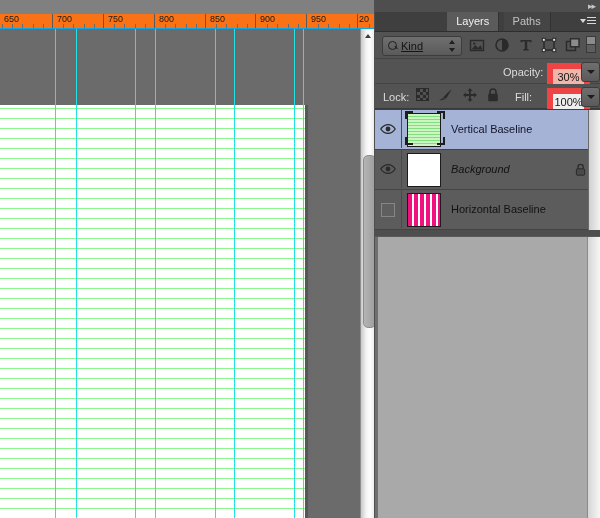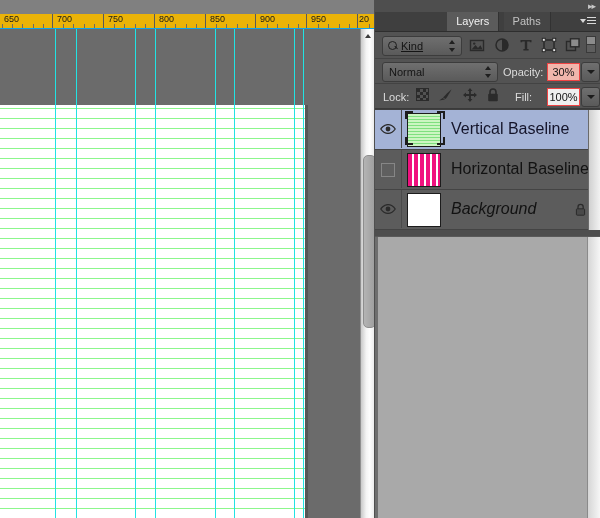--- a/index.html
+++ b/index.html
@@ -27,21 +27,21 @@
   
   .doc-topstrip {
     position: absolute; left: 0; top: 0;
     width: 375px; height: 14px;
     background: #808080;
   }
   
   .ruler-h {
     position: absolute; left: 0; top: 14px;
     width: 375px; height: 14px;
-    background: #eab308;
+    background: #f97316;
     border-bottom: 1px solid #0ea5e9;
     overflow: hidden;
   }
   .ruler-h .rlabel {
     position: absolute;
     top: -1px;
     font-size: 9px;
     line-height: 12px;
     color: #1a1a1a;
     font-family: "Liberation Sans", sans-serif;
@@ -283,21 +283,21 @@
     position: absolute;
     font-size: 11px;
     color: #dcdcdc;
     line-height: 14px;
     text-align: right;
   }
   .numfield {
     position: absolute;
     height: 16px;
     background: #efefef;
-    border: 1px solid #ef4444;
+    border: 6px solid #ef4444;
     text-align: center;
     font-size: 11px;
     color: #141414;
     line-height: 16px;
   }
   .numfield.sel { background: #f0b6ac; }
   .stepbtn {
     position: absolute;
     width: 17px; height: 18px;
     background: linear-gradient(to bottom,#6f6f6f,#5a5a5a);
@@ -377,21 +377,21 @@
     width: 42px; height: 40px;
     pointer-events: none;
   }
   .thumb-sel-marks i {
     position: absolute;
     background: #1d1d1d;
   }
   .lname {
     position: absolute;
     left: 76px; top: 12px;
-    font-size: 16px;
+    font-size: 11px;
     color: #121212;
     line-height: 14px;
     white-space: nowrap;
   }
   .layer-row.selected .lname { color: #14142a; }
   .lname.italic { font-style: italic; }
   .lock-badge {
     position: absolute;
     right: 14px; top: 13px;
     width: 11px; height: 13px;
@@ -609,27 +609,20 @@
       </div>
       <div class="ficon" style="left:211px;width:10px;height:17px;top:4px">
         <svg width="10" height="17" viewBox="0 0 10 17">
           <rect x="0.5" y="0.5" width="9" height="16" fill="#8b8b8b" stroke="#3a3a3a"></rect>
           <rect x="0.5" y="8.5" width="9" height="8" fill="#5e5e5e" stroke="#3a3a3a"></rect>
         </svg>
       </div>
     </div>
 
     <div class="blend-row">
-      <div class="blend-select">
-        <span class="btext">Normal</span>
-        <span class="updown">
-            <i class="u"></i>
-            <i class="d"></i>
-          </span>
-      </div>
       <span class="lbl" style="left:128px;top:6px">Opacity:</span>
       <span class="numfield sel" style="left:172px;top:4px;width:31px">30%</span>
       <span class="stepbtn" style="left:206px;top:3px"></span>
     </div>
 
     <div class="lock-row">
       <span class="lbl" style="left:8px;top:6px">Lock:</span>
       <div class="lockicon" style="left:41px">
         <svg width="13" height="13" viewBox="0 0 13 13">
           <rect x="0.5" y="0.5" width="12" height="12" fill="none" stroke="#2b2b2b"></rect>
@@ -683,43 +676,43 @@
               <i style="left:2px;top:34px;width:8px;height:2px"></i>
               <i style="left:2px;top:28px;width:2px;height:8px"></i>
               <i style="left:34px;top:34px;width:8px;height:2px"></i>
               <i style="left:40px;top:28px;width:2px;height:8px"></i>
             </div>
           </div>
           <div class="lname">Vertical Baseline</div>
         </div>
         <div class="layer-row">
           <div class="eye-cell">
-            <div class="eye-off-box"></div>
-          </div>
-          <div class="thumb-cell">
-            <div class="thumb" style="background: repeating-linear-gradient(to right, rgb(240, 17, 127) 0px, rgb(240, 17, 127) 4px, rgb(255, 255, 255) 4px, rgb(255, 255, 255) 6px);"></div>
-          </div>
-          <div class="lname">Horizontal Baseline</div>
-        </div>
-        <div class="layer-row">
-          <div class="eye-cell">
             <div class="eye"><svg width="16" height="10" viewBox="0 0 16 10">
                 <path d="M8 0.6 C3.6 0.6 0.8 5 0.8 5 C0.8 5 3.6 9.4 8 9.4 C12.4 9.4 15.2 5 15.2 5 C15.2 5 12.4 0.6 8 0.6 Z" fill="none" stroke="#2b2b2b" stroke-width="1.3"></path>
                 <circle cx="8" cy="5" r="2.4" fill="#2b2b2b"></circle>
               </svg></div>
           </div>
           <div class="thumb-cell">
             <div class="thumb" style="background: rgb(255, 255, 255);"></div>
           </div>
           <div class="lname italic">Background</div>
           <div class="lock-badge"><svg width="11" height="13" viewBox="0 0 11 13">
               <path d="M3 6 V4 a2.6 2.6 0 0 1 5.2 0 V6" fill="none" stroke="#2b2b2b" stroke-width="1.3"></path>
               <rect x="1.4" y="5.8" width="8.2" height="6.4" rx="0.8" fill="#4a4a4a" stroke="#2b2b2b" stroke-width="1"></rect>
             </svg></div>
         </div>
+        <div class="layer-row">
+          <div class="eye-cell">
+            <div class="eye-off-box"></div>
+          </div>
+          <div class="thumb-cell">
+            <div class="thumb" style="background: repeating-linear-gradient(to right, rgb(240, 17, 127) 0px, rgb(240, 17, 127) 4px, rgb(255, 255, 255) 4px, rgb(255, 255, 255) 6px);"></div>
+          </div>
+          <div class="lname">Horizontal Baseline</div>
+        </div>
         <div class="list-scroll"></div>
     </div>
 
     <div class="panel-bottom">
       <div class="edge-left"></div>
       <div class="edge-right"></div>
     </div>
 
   </div>
 </div>

